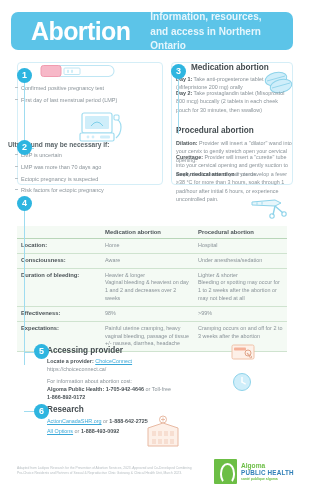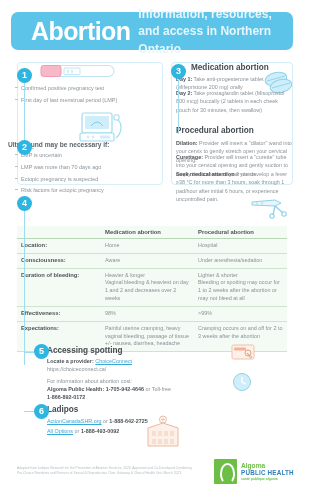--- a/index.html
+++ b/index.html
@@ -16,22 +16,22 @@
     position: absolute; left: 11px; top: 12px;
     width: 282px; height: 38px;
     background: #5cc4e8; border-radius: 7px;
     display: flex; align-items: center; padding: 0 20px;
   }
   .header-title {
     color: #ffffff; font-size: 25px; font-weight: bold;
     letter-spacing: -0.6px; line-height: 1;
   }
   .header-sub {
-    color: #e6f6fd; font-size: 12px; font-weight: bold;
-    line-height: 1.45; margin-left: 8px; margin-top: 2px;
+    color: #e6f6fd; font-size: 10px; font-weight: bold;
+    line-height: 1.45; margin-left: 20px; margin-top: 2px;
   }
 
   
   .badge {
     position: absolute; width: 15px; height: 15px; border-radius: 50%;
     background: #2eb5e0; color: #fff; font-size: 9px; font-weight: bold;
     display: flex; align-items: center; justify-content: center;
     line-height: 1; z-index: 6;
   }
 
@@ -265,21 +265,21 @@
       </tr>
       <tr>
         <td class="col-lbl">Expectations:</td>
         <td class="col-val">Painful uterine cramping, heavy vaginal bleeding, passage of tissue +/- nausea, diarrhea, headache</td>
         <td class="col-val">Cramping occurs on and off for 2 to 3 weeks after the abortion</td>
       </tr>
     </tbody>
   </table>
 
   <div class="badge" style="left:34px; top:344px;">5</div>
-  <div class="sec-title acc-title">Accessing spotting</div>
+  <div class="sec-title acc-title">Accessing provider</div>
 
   <div class="para acc-l1">
     <span class="strong-dark">Locate a provider:</span>
     <a class="lnk" href="#">ChoiceConnect</a>
   </div>
   <div class="para acc-l2">https://choiceconnect.ca/</div>
   <div class="para acc-l3">For information about abortion cost:</div>
   <div class="para acc-l4">
     <span class="strong-dark">Algoma Public Health:</span>
     <span class="strong-dark">1-705-942-4646</span><span> or Toll-free</span>
@@ -293,21 +293,21 @@
     <circle cx="17" cy="9" r="3" fill="none" stroke="#e0a489" stroke-width="1"></circle>
   </svg>
 
   <svg class="ill" style="left:232px; top:372px;" width="20" height="20" viewBox="0 0 20 20">
     <circle cx="10" cy="10" r="8.5" fill="#cfeefa" stroke="#8ed3ea" stroke-width="1"></circle>
     <line x1="10" y1="10" x2="10" y2="5.5" stroke="#ffffff" stroke-width="1.4" stroke-linecap="round"></line>
     <line x1="10" y1="10" x2="13.2" y2="11.8" stroke="#ffffff" stroke-width="1.4" stroke-linecap="round"></line>
   </svg>
 
   <div class="badge" style="left:34px; top:404px;">6</div>
-  <div class="sec-title sup-title">Ladipos</div>
+  <div class="sec-title sup-title">Research</div>
 
   <div class="para sup-l1">
     <a class="lnk" href="#">ActionCanadaSHR.org</a><span> or </span><span class="strong-dark">1-888-642-2725</span>
   </div>
   <div class="para sup-l2">
     <a class="lnk" href="#">All Options</a><span> or </span><span class="strong-dark">1-888-493-0092</span>
   </div>
 
   <svg class="ill" style="left:142px; top:415px;" width="42" height="33" viewBox="0 0 42 33">
     <circle cx="21" cy="4.5" r="3.5" fill="none" stroke="#e8b9a2" stroke-width="1"></circle>

